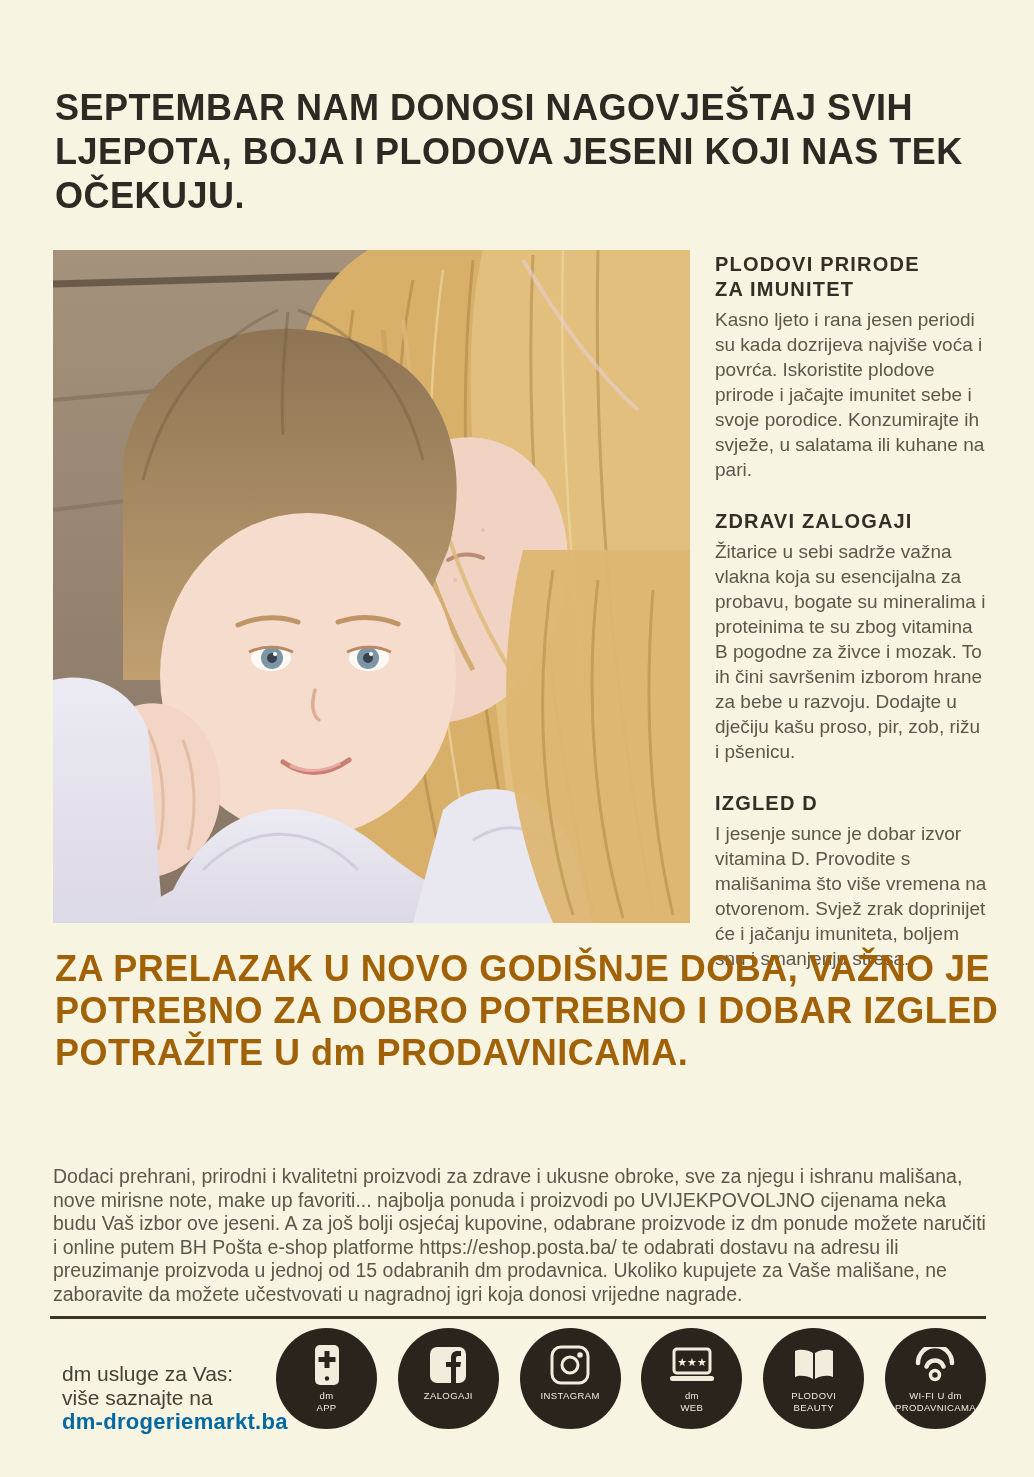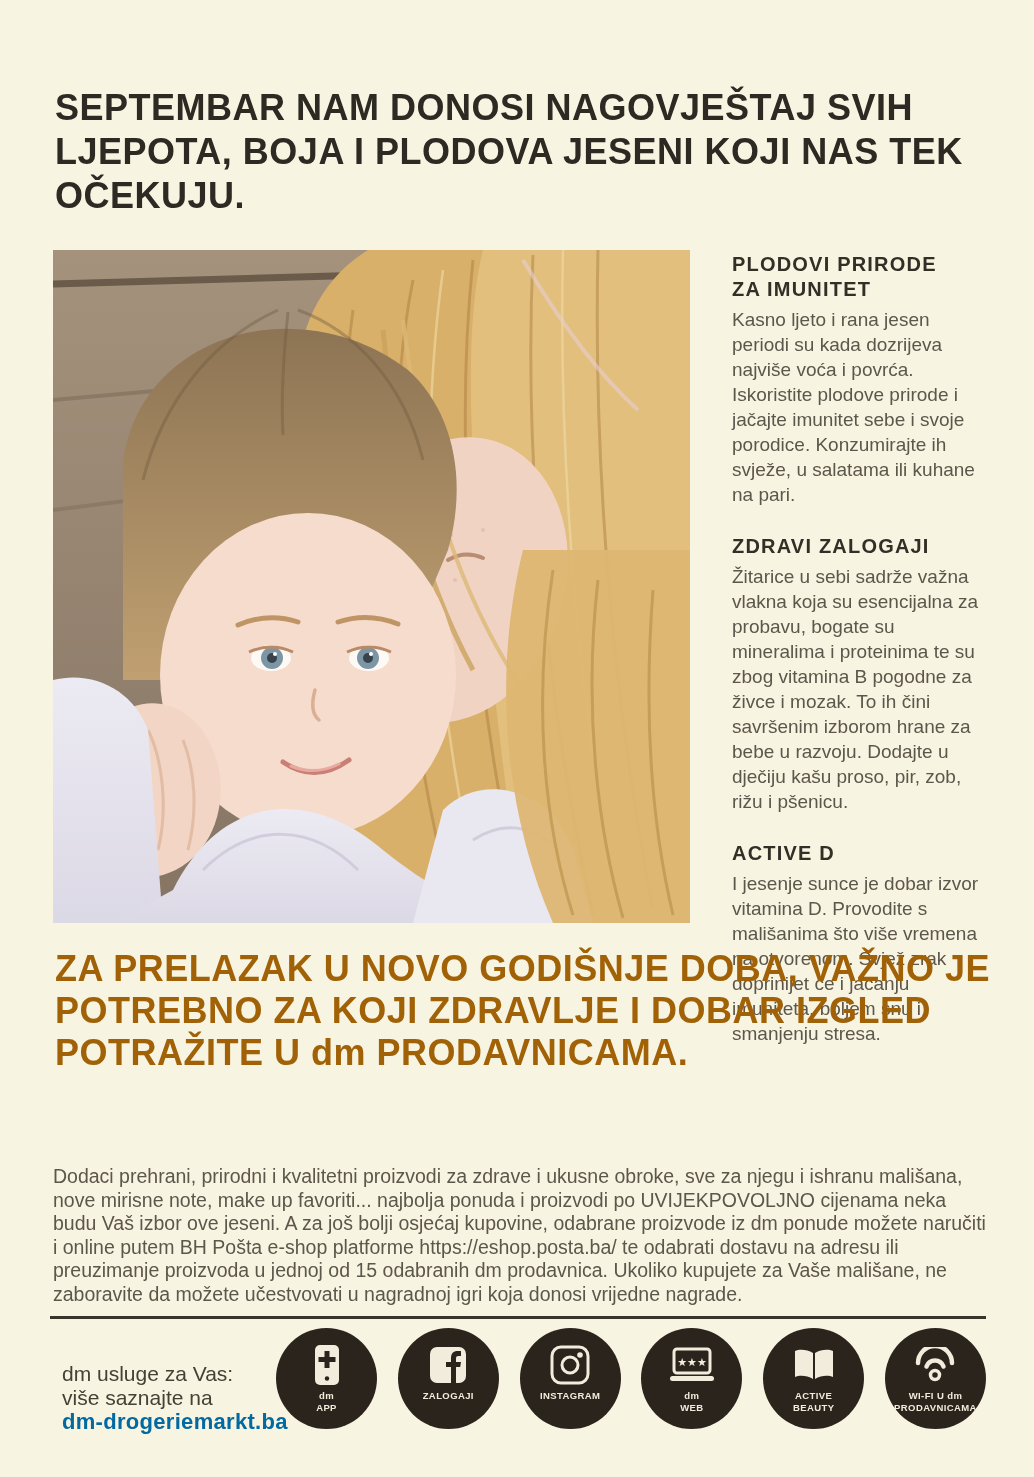--- a/index.html
+++ b/index.html
@@ -20,21 +20,21 @@
   }
   
   .photo {
     position:absolute; left:53px; top:250px;
     width:637px; height:673px; display:block;
   }
   
   .right-col {
     position:absolute; left:715px; top:252px; width:274px;
   }
-  .section { margin-bottom:27px;margin-left:17px; }
+  .section { margin-bottom:27px; }
   .section-title {
     font-size:20px; line-height:25px; font-weight:700;
     color:#332e26; letter-spacing:1.2px; white-space:pre-line;
     margin-bottom:5px;
   }
   .section-body {
     font-size:19px; line-height:25px; color:#5d564b;
   }
   
   .mid-heading {
@@ -62,21 +62,21 @@
     display:flex; justify-content:space-between;
   }
   .icon-circle {
     width:101px; height:101px; border-radius:50%;
     background:#2b241d; color:#f8f4e2;
     display:flex; flex-direction:column; align-items:center;
     padding-top:15px;
   }
   .icon-glyph { height:44px; display:flex; align-items:center; justify-content:center; }
   .icon-label {
-    margin-top:3px; font-size:9.5px; line-height:12px; font-weight:700;
+    margin-top:3px; font-size:9.5px; line-height:12px; font-weight:400;
     letter-spacing:.4px; text-align:center; white-space:pre-line; color:#f2ecdc;
   }
 </style>
 </head>
 <body>
 
 <div class="page">
 
   <h1 class="top-heading">
     <div>SEPTEMBAR NAM DONOSI NAGOVJEŠTAJ SVIH</div>
@@ -193,28 +193,28 @@
     <div class="section">
       <div class="section-title">PLODOVI PRIRODE
 ZA IMUNITET</div>
       <div class="section-body">Kasno ljeto i rana jesen periodi su kada dozrijeva najviše voća i povrća. Iskoristite plodove prirode i jačajte imunitet sebe i svoje porodice. Konzumirajte ih svježe, u salatama ili kuhane na pari.</div>
     </div>
     <div class="section">
       <div class="section-title">ZDRAVI ZALOGAJI</div>
       <div class="section-body">Žitarice u sebi sadrže važna vlakna koja su esencijalna za probavu, bogate su mineralima i proteinima te su zbog vitamina B pogodne za živce i mozak. To ih čini savršenim izborom hrane za bebe u razvoju. Dodajte u dječiju kašu proso, pir, zob, rižu i pšenicu.</div>
     </div>
     <div class="section">
-      <div class="section-title">ACTIVE D</div>
+      <div class="section-title">IZGLED D</div>
       <div class="section-body">I jesenje sunce je dobar izvor vitamina D. Provodite s mališanima što više vremena na otvorenom. Svjež zrak doprinijet će i jačanju imuniteta, boljem snu i smanjenju stresa.</div>
     </div>
   </aside>
 
   <h2 class="mid-heading">
     <div>ZA PRELAZAK U NOVO GODIŠNJE DOBA, VAŽNO JE</div>
-    <div>POTREBNO ZA KOJI ZDRAVLJE I DOBAR IZGLED</div>
+    <div>POTREBNO ZA DOBRO POTREBNO I DOBAR IZGLED</div>
     <div>POTRAŽITE U dm PRODAVNICAMA.</div>
   </h2>
 
   <p class="lead-paragraph">Dodaci prehrani, prirodni i kvalitetni proizvodi za zdrave i ukusne obroke, sve za njegu i ishranu mališana, nove mirisne note, make up favoriti... najbolja ponuda i proizvodi po UVIJEKPOVOLJNO cijenama neka budu Vaš izbor ove jeseni. A za još bolji osjećaj kupovine, odabrane proizvode iz dm ponude možete naručiti i online putem BH Pošta e-shop platforme https://eshop.posta.ba/ te odabrati dostavu na adresu ili preuzimanje proizvoda u jednoj od 15 odabranih dm prodavnica. Ukoliko kupujete za Vaše mališane, ne zaboravite da možete učestvovati u nagradnoj igri koja donosi vrijedne nagrade.</p>
 
   <hr class="footer-rule">
 
   <div class="footer-contact">
     <div>dm usluge za Vas:</div>
     <div>više saznajte na</div>
@@ -270,21 +270,21 @@
     </div>
 
     <div class="icon-circle">
       <div class="icon-glyph">
         <svg width="42" height="34" viewBox="0 0 42 34">
           <path d="M20 5 C14 1 6 1 2 3 L2 29 C6 27 14 27 20 31 Z" fill="#f2ecdc"></path>
           <path d="M22 5 C28 1 36 1 40 3 L40 29 C36 27 28 27 22 31 Z" fill="#f2ecdc"></path>
           <path d="M21 5 L21 31" stroke="#2b241d" stroke-width="2"></path>
         </svg>
       </div>
-      <div class="icon-label">ACTIVE
+      <div class="icon-label">PLODOVI
 BEAUTY</div>
     </div>
 
     <div class="icon-circle">
       <div class="icon-glyph">
         <svg width="46" height="36" viewBox="0 0 46 36" fill="none">
           <path d="M6 16 A 17 17 0 0 1 40 16" stroke="#f2ecdc" stroke-width="4.5" stroke-linecap="round"></path>
           <path d="M14.5 19.5 A 9 9 0 0 1 31.5 19.5" stroke="#f2ecdc" stroke-width="4.5" stroke-linecap="round"></path>
           <circle cx="23" cy="28" r="4.5" stroke="#f2ecdc" stroke-width="3.5"></circle>
         </svg>

